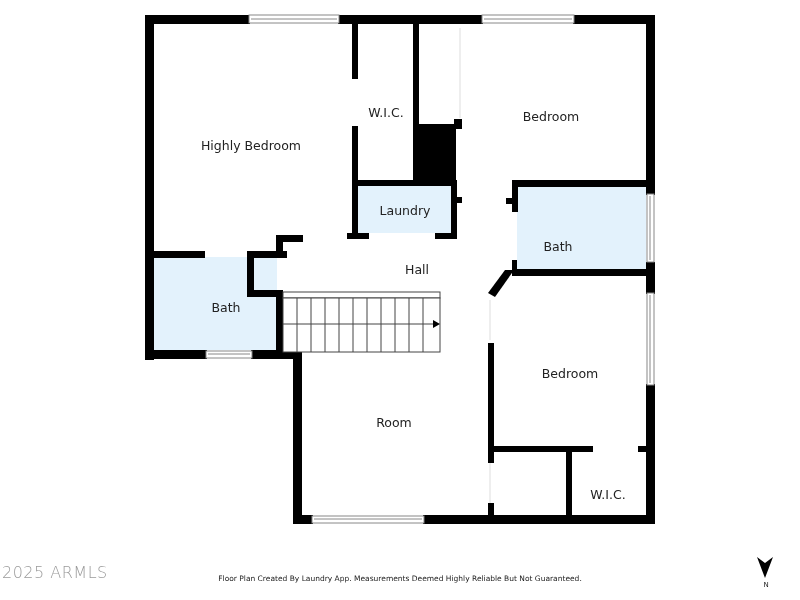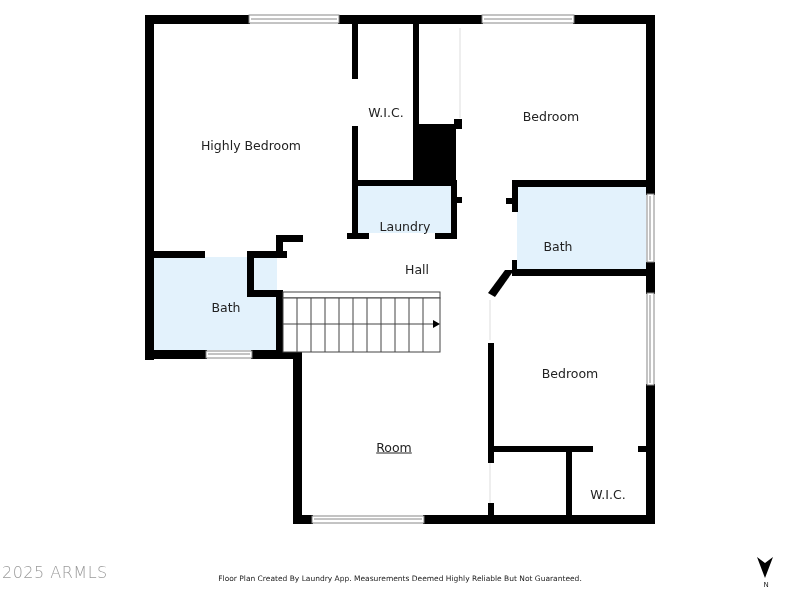--- a/index.html
+++ b/index.html
@@ -118,23 +118,23 @@
     <line x1="423" y1="298" x2="423" y2="352"></line>
   </g>
   <polygon points="433,320 440,324 433,328" fill="#000"></polygon>
 
   <polygon points="757,557 765,563 773,557 765,578" fill="#000"></polygon>
 </svg>
 
 <div class="label" style="left:251px; top:145px;">Highly Bedroom</div>
 <div class="label" style="left:386px; top:112px;">W.I.C.</div>
 <div class="label" style="left:551px; top:116px;">Bedroom</div>
-<div class="label" style="left:405px; top:210px;margin-top:16px;">Laundry</div>
+<div class="label" style="left:405px; top:210px;">Laundry</div>
 <div class="label" style="left:558px; top:246px;">Bath</div>
 <div class="label" style="left:417px; top:269px;">Hall</div>
 <div class="label" style="left:226px; top:307px;">Bath</div>
 <div class="label" style="left:570px; top:373px;">Bedroom</div>
-<div class="label" style="left:394px; top:447px;text-decoration:underline;">Room</div>
+<div class="label" style="left:394px; top:422px;">Room</div>
 <div class="label" style="left:608px; top:494px;">W.I.C.</div>
 
 <div class="copyright">2025 ARMLS</div>
 <div class="footer-note">Floor Plan Created By Laundry App. Measurements Deemed Highly Reliable But Not Guaranteed.</div>
 <div class="north-label">N</div>
 
 </body></html>

